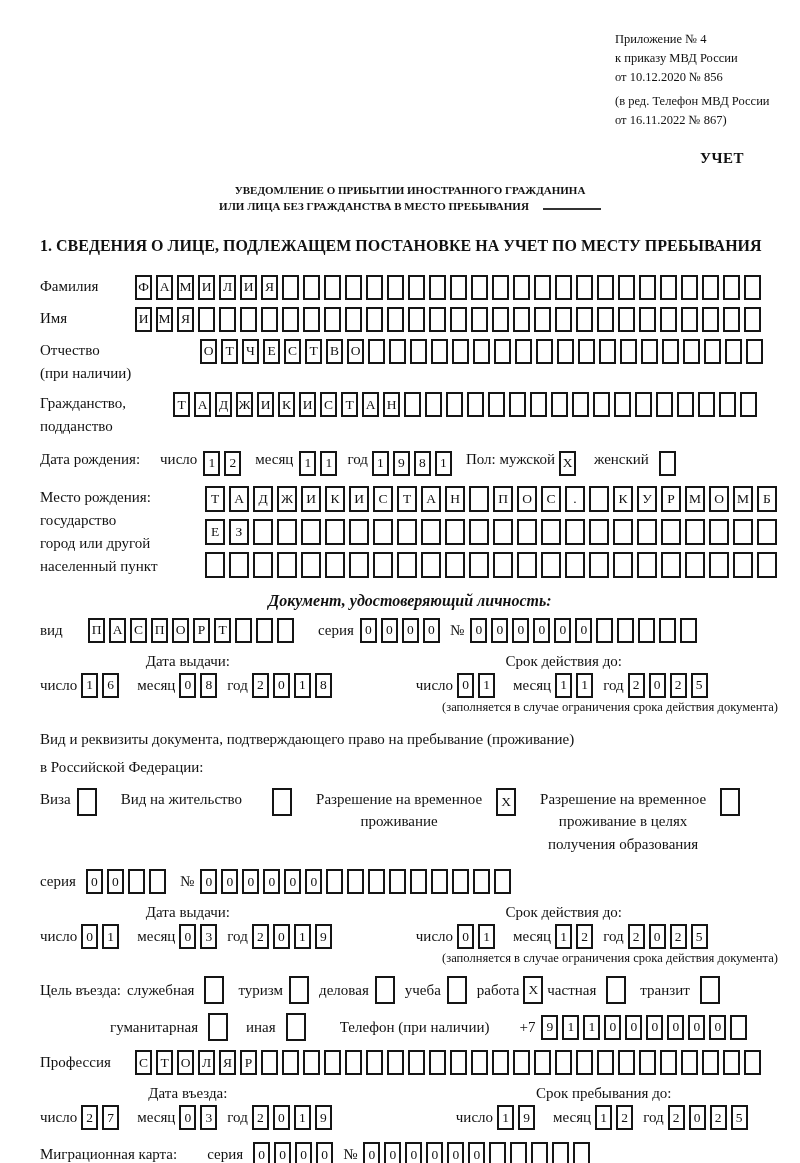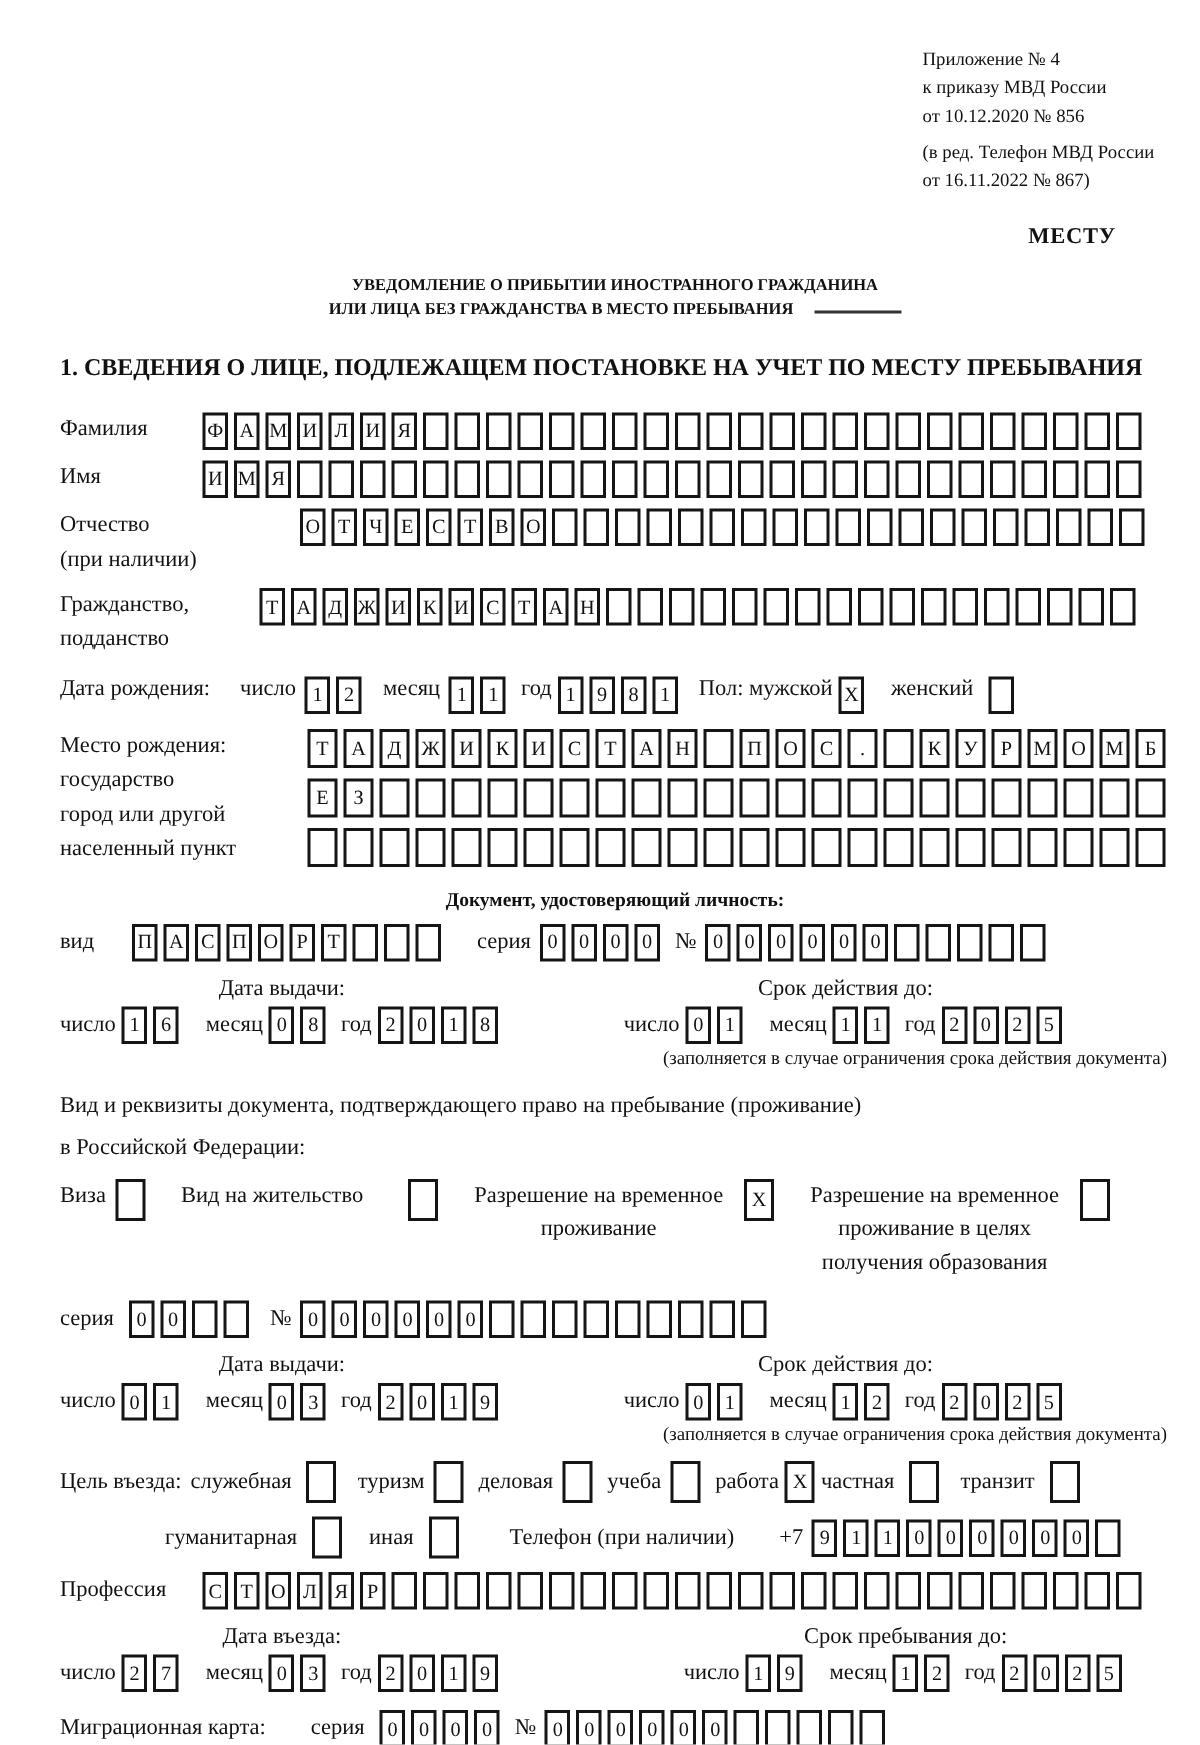--- a/index.html
+++ b/index.html
@@ -35,21 +35,21 @@
   .w95  { width:95px; }
   .w133 { width:133px; }
   .w160 { width:160px; }
   .w165 { width:165px; }
   .stack .cells { margin-bottom:7px; }
   .stack { display:flex; flex-direction:column; }
   .ml6 { margin-left:6px; } .ml10 { margin-left:10px; } .ml14 { margin-left:14px; }
   .ml20 { margin-left:20px; } .ml30 { margin-left:30px; }
   .mr4 { margin-right:4px; } .mr6 { margin-right:6px; } .mr10 { margin-right:10px; }
 
-  .center-bold { text-align:center; font-weight:bold; font-size:13px; margin:4px 0 8px 0; }
+  .center-bold { text-align:center; font-weight:bold; font-size:16px; margin:4px 0 8px 0;font-style:italic; }
 
   .dates-row { display:flex; margin:10px 0 2px 0; }
   .dategroup { display:flex; flex-direction:column; }
   .dg-title { text-align:center; margin-bottom:3px; }
   .dg-line { display:flex; align-items:center; }
   .dg-line span.lbl { margin-right:4px; }
   .note { font-size:12.6px; text-align:right; margin:2px 2px 10px 0; }
 
   .intro { line-height:1.9; margin:4px 0 2px 0; }
 
@@ -64,21 +64,21 @@
 <div class="page">
 
   <div class="top-right">
     <div>Приложение № 4</div>
     <div>к приказу МВД России</div>
     <div>от 10.12.2020 № 856</div>
     <div class="rev">(в ред. Телефон МВД России</div>
     <div>от 16.11.2022 № 867)</div>
   </div>
 
-  <div class="forma">МЕСТУ</div>
+  <div class="forma">УЧЕТ</div>
 
   <div class="title">
     <div>УВЕДОМЛЕНИЕ О ПРИБЫТИИ ИНОСТРАННОГО ГРАЖДАНИНА</div>
     <div>
       <span>ИЛИ ЛИЦА БЕЗ ГРАЖДАНСТВА В МЕСТО ПРЕБЫВАНИЯ</span><span class="blank-line"></span>
     </div>
   </div>
 
   <div class="sec-heading">1. СВЕДЕНИЯ О ЛИЦЕ, ПОДЛЕЖАЩЕМ ПОСТАНОВКЕ НА УЧЕТ ПО МЕСТУ ПРЕБЫВАНИЯ</div>
 

